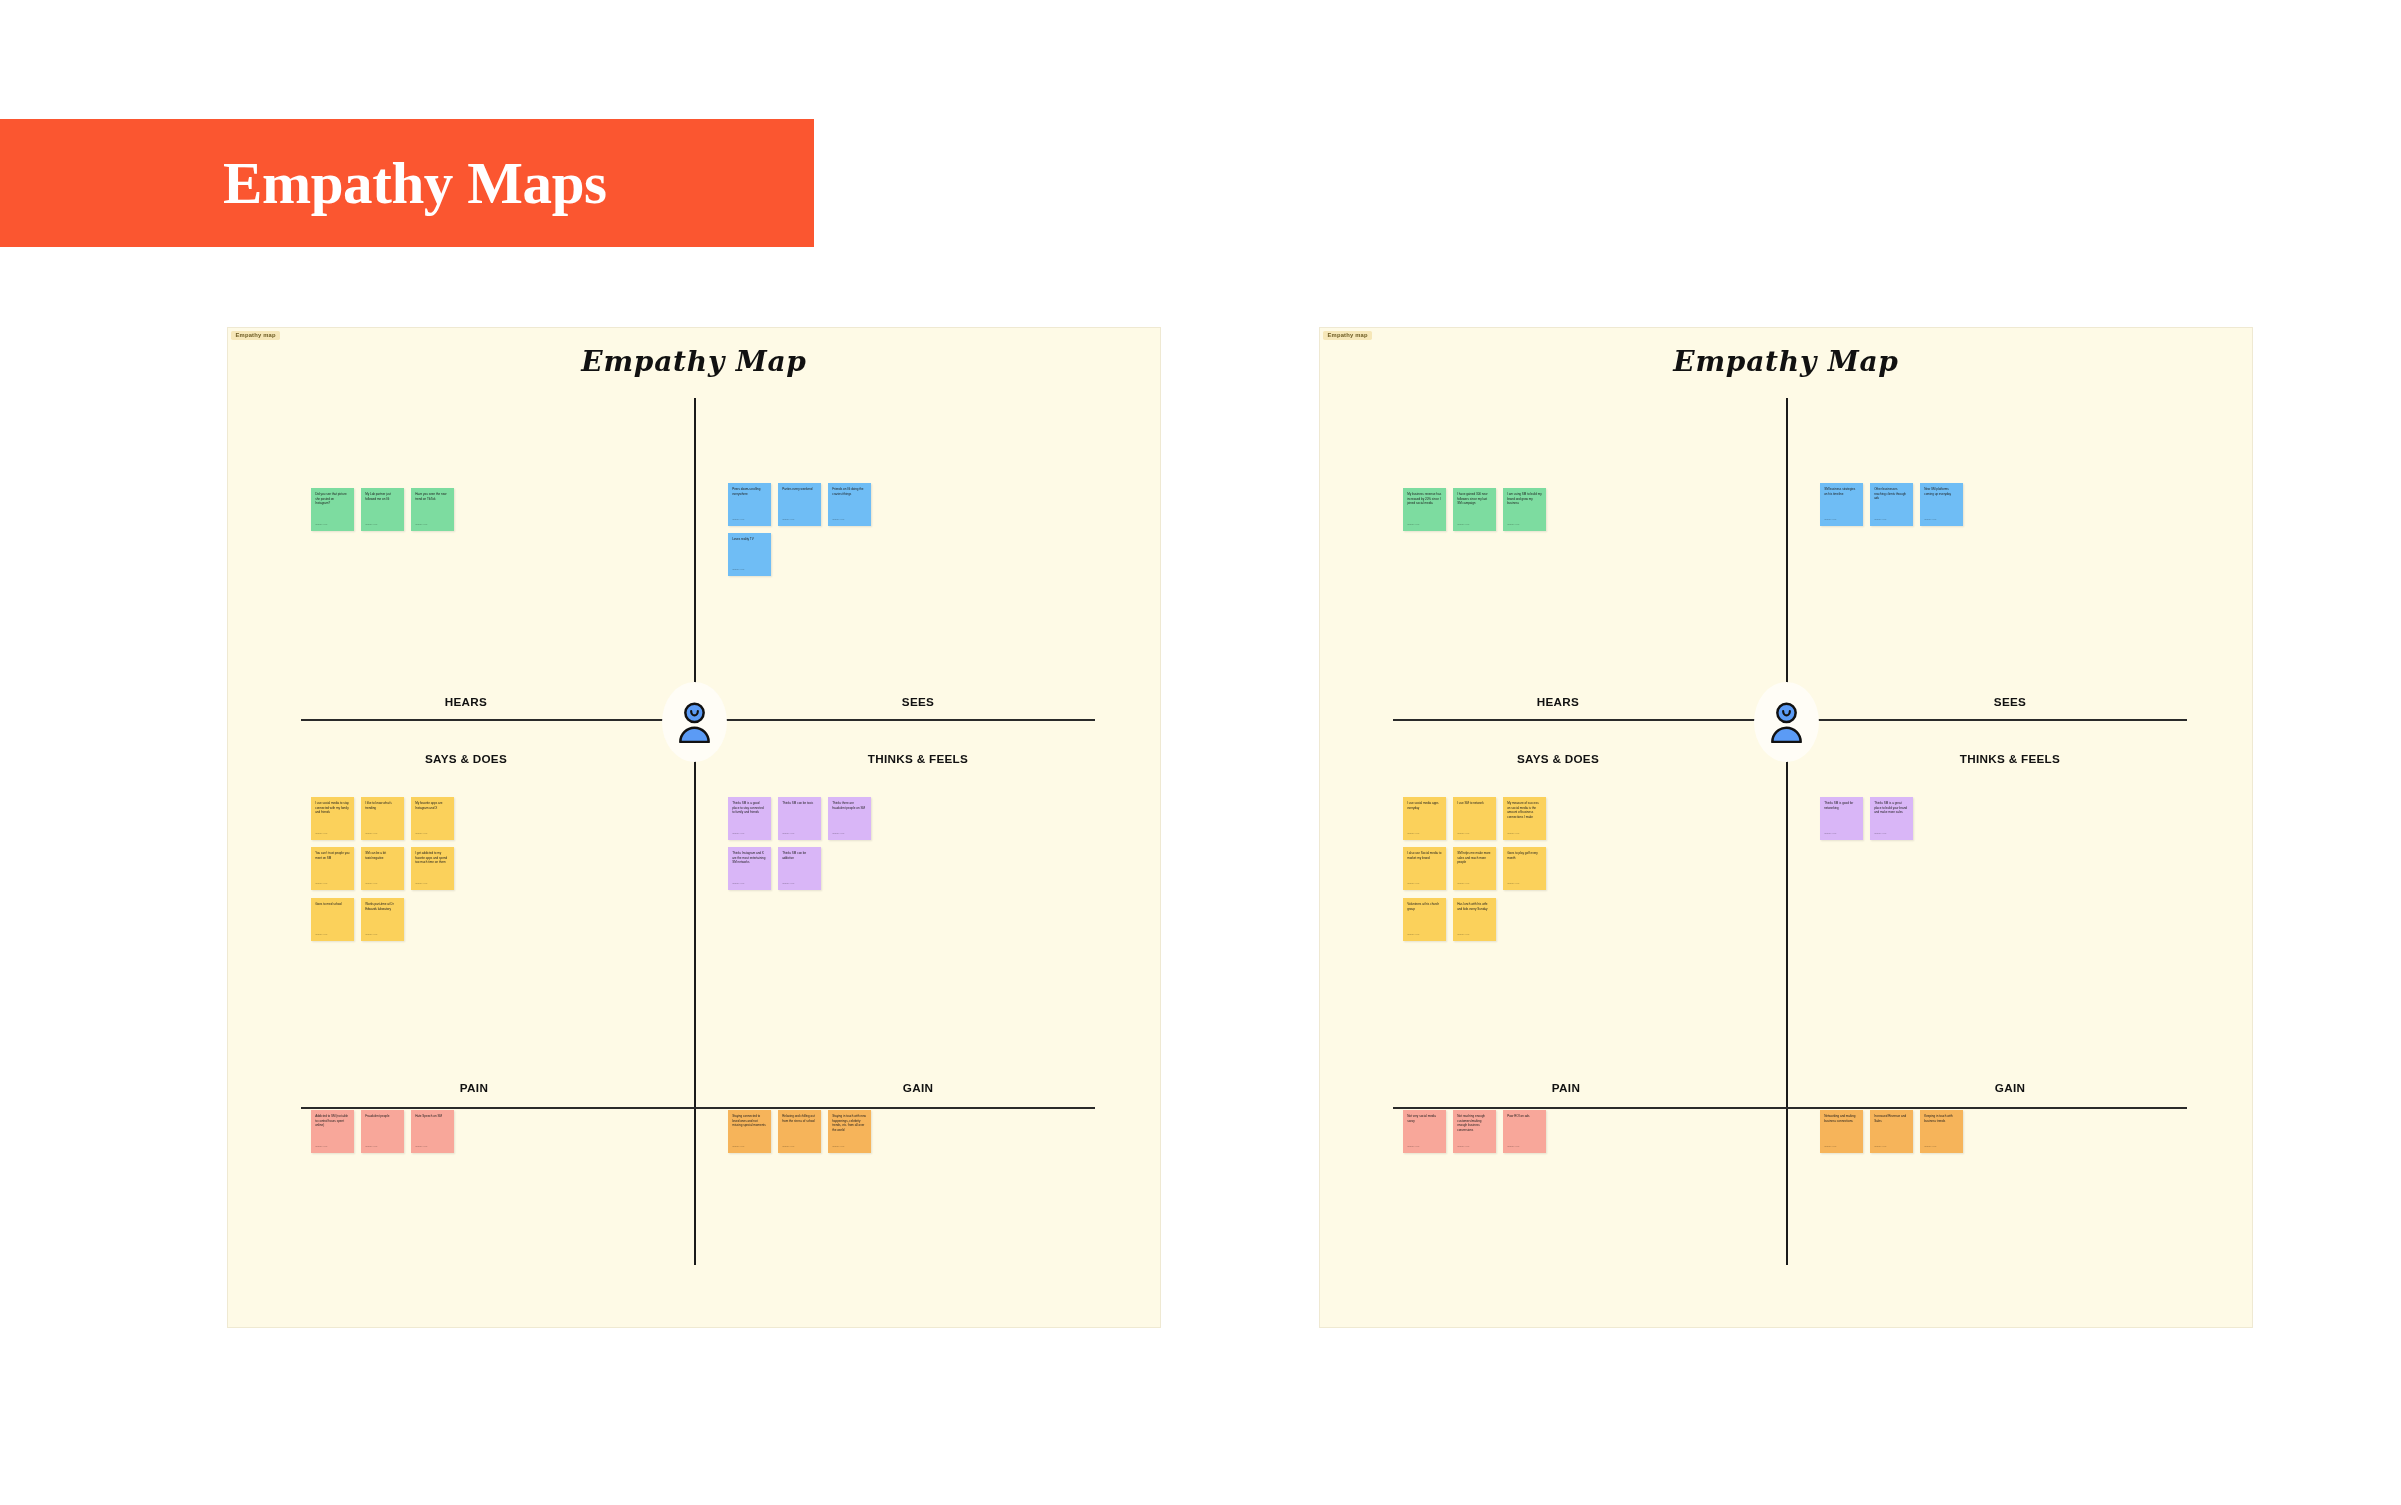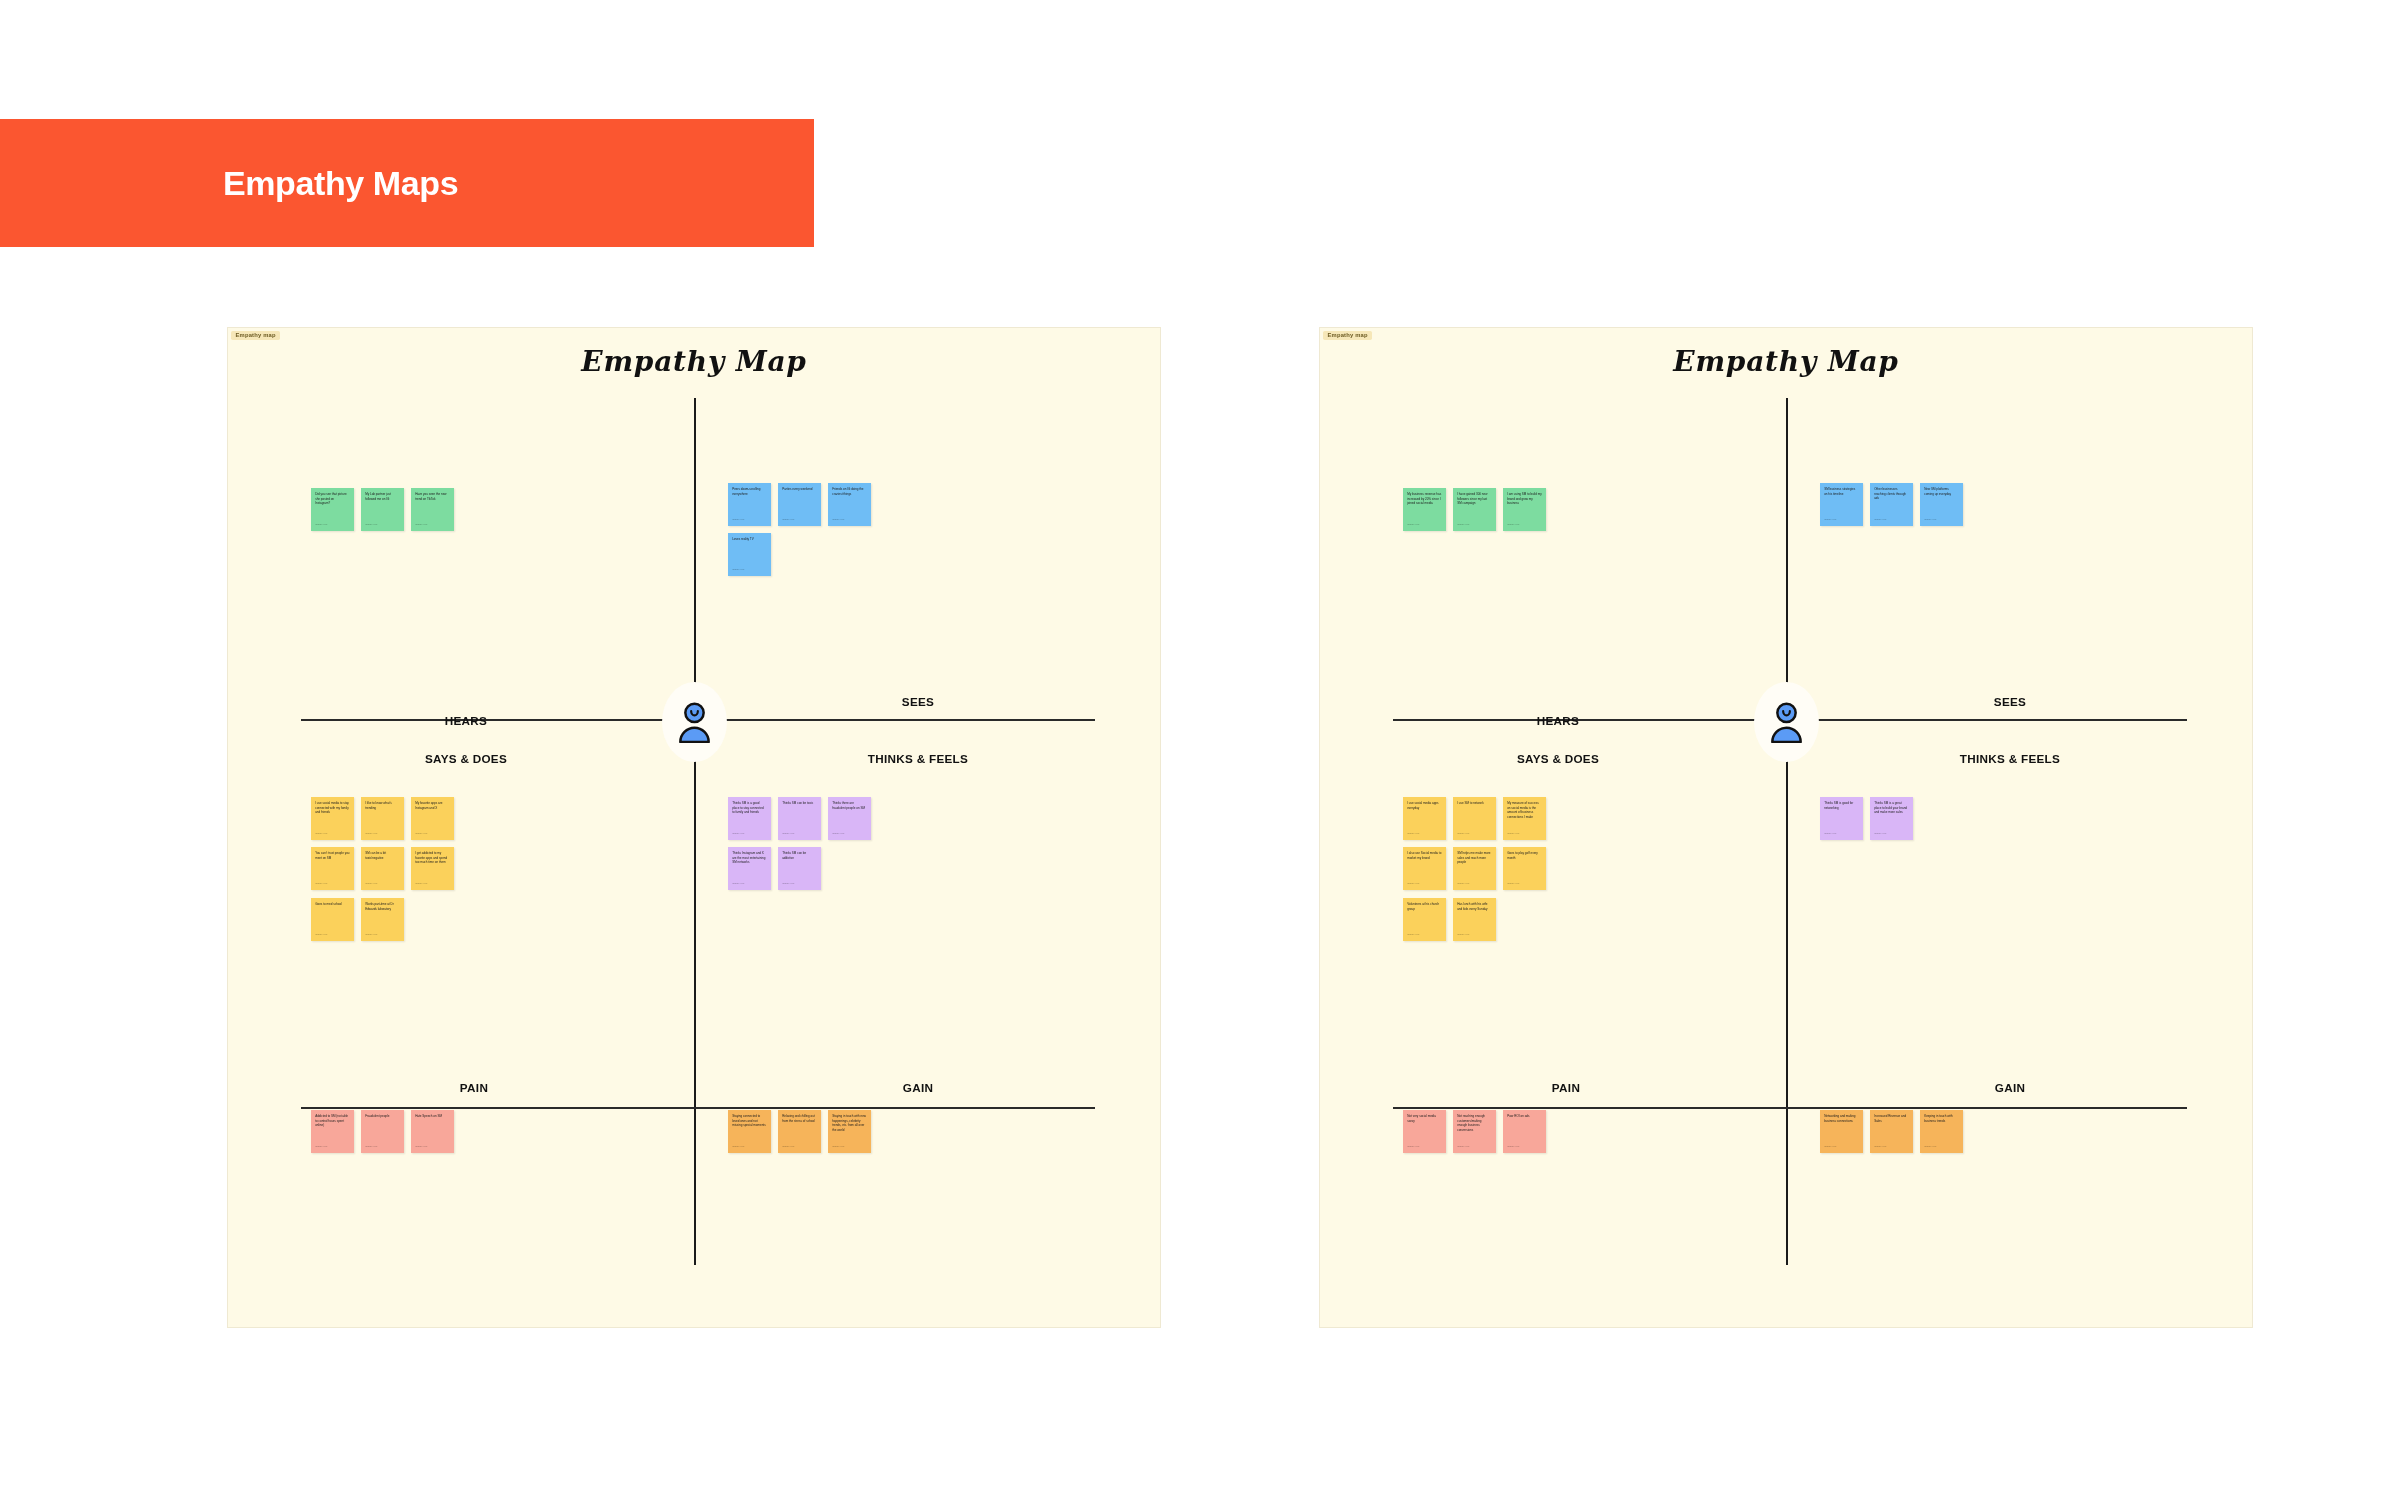--- a/index.html
+++ b/index.html
@@ -12,25 +12,25 @@
   }
   
   .banner{
     position:absolute; left:0; top:119px;
     width:814px; height:128px;
     background:#FB5630;
     display:flex; align-items:center;
   }
   .banner-title{
     color:#ffffff;
-    font-size:34px;
+    font-size:59px;
     font-weight:700;
     letter-spacing:-0.4px;
     margin-left:223px;
-    font-family:Liberation Sans, sans-serif;
+    font-family:Liberation Serif, serif;
   }
   
   .board{
     position:absolute;
     top:327px;
     width:934px;
     height:1001px;
     background:#FEFAE6;
     border:0.8px solid #EFE9D2;
     box-sizing:border-box;
@@ -81,21 +81,21 @@
   
   .q-label{
     position:absolute;
     font-size:11.7px;
     font-weight:700;
     color:#111111;
     letter-spacing:0.3px;
     white-space:nowrap;
     transform:translateX(-50%);
   }
-  .q-hears{ left:238px; top:367px;margin-top:19px; }
+  .q-hears{ left:238px; top:367px; }
   .q-sees{  left:690px; top:367px; }
   .q-says{  left:238px; top:424px; }
   .q-thinks{left:690px; top:424px; }
   .q-pain{  left:238px; top:753px;margin-left:8px; }
   .q-gain{  left:690px; top:753px; }
 
   
   .avatar{
     position:absolute;
     left:434px; top:354px;

